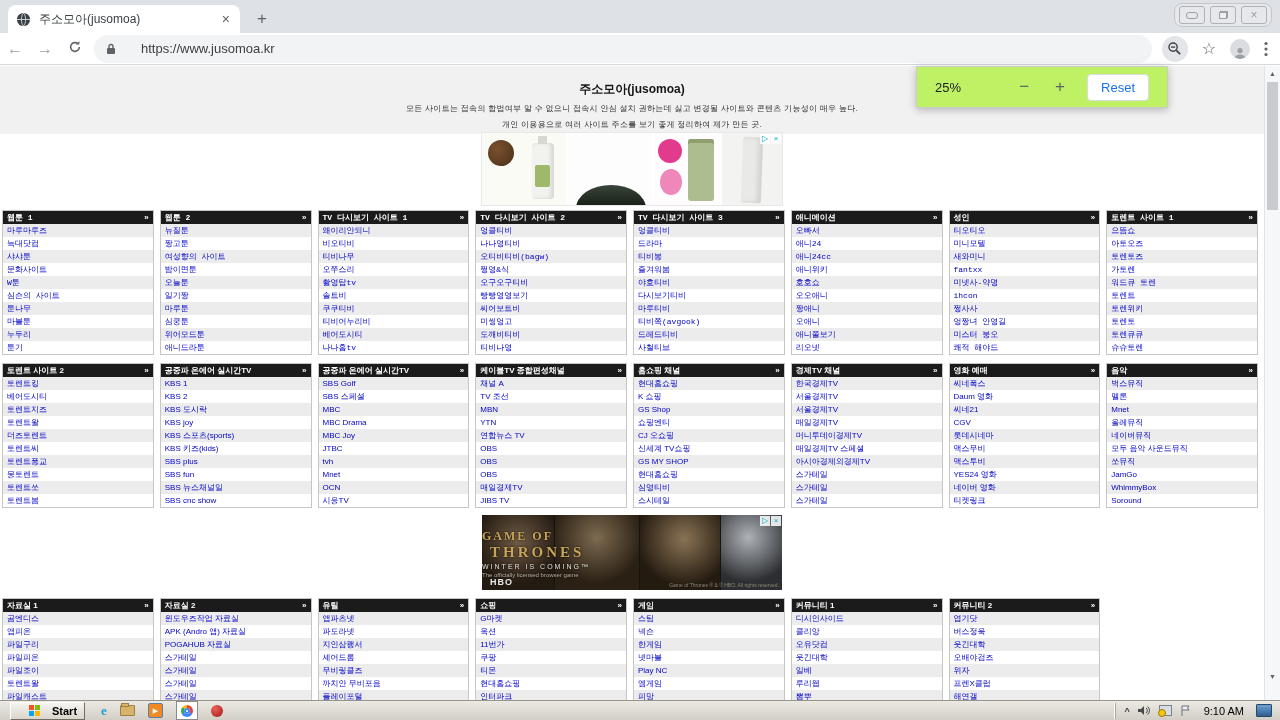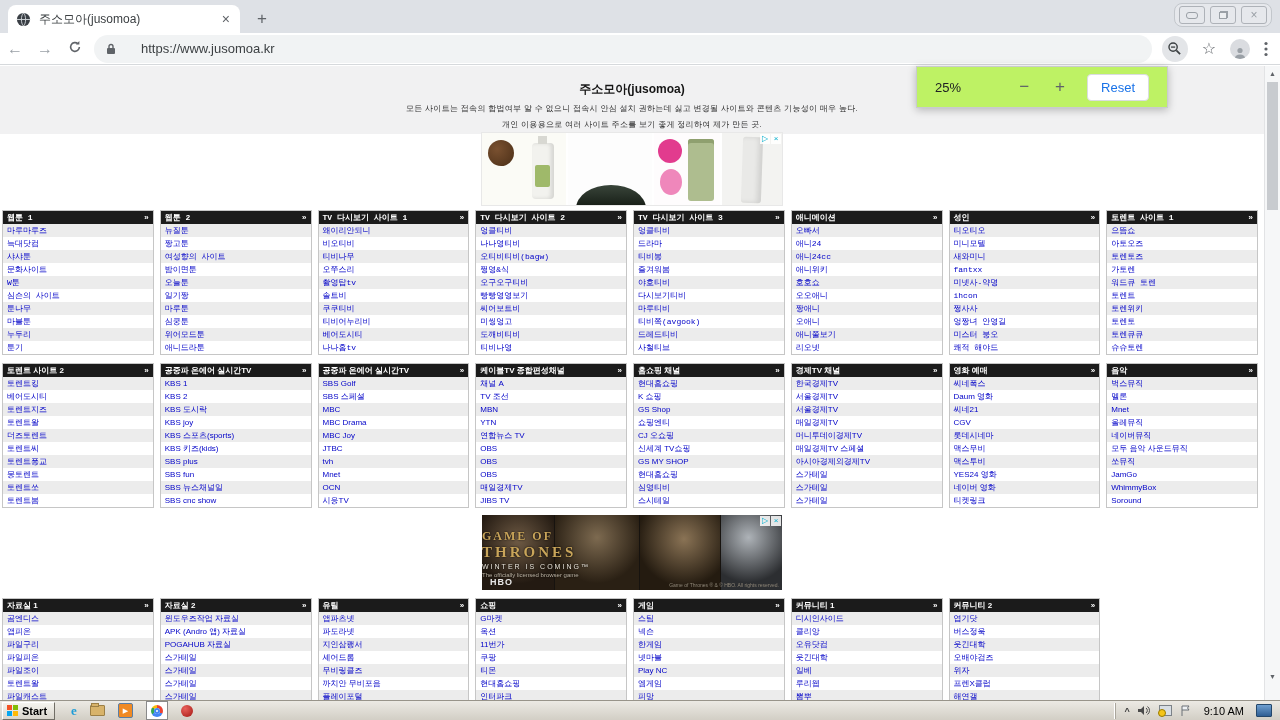--- a/index.html
+++ b/index.html
@@ -101,21 +101,21 @@
   .ad-got{position:absolute;left:482px;top:449px;width:300px;height:75px;background:#17130f;overflow:hidden;}
   .gp{position:absolute;top:0;height:75px;}
   .gp1{left:0;width:72px;background:radial-gradient(circle at 50% 35%,#6e5a44,#231a12 70%);}
   .gp2{left:73px;width:84px;background:radial-gradient(circle at 50% 30%,#7d6a50,#2a2014 68%);}
   .gp3{left:158px;width:80px;background:radial-gradient(circle at 55% 32%,#8a7355,#241b10 70%);}
   .gp4{left:239px;width:61px;background:radial-gradient(circle at 45% 30%,#aeb3b8,#2c2e31 72%);}
   .got-text{position:absolute;left:0;top:14px;width:100%;text-align:left;z-index:3;}
   .got-t1{font-family:"Liberation Serif",serif;color:var(--got-gold,#c9a55a);font-size:12px;
           letter-spacing:2px;font-weight:bold;text-shadow:0 0 2px #000;}
   .got-t2{font-family:"Liberation Serif",serif;color:var(--got-gold,#c9a55a);font-size:15px;
-          letter-spacing:3px;font-weight:bold;text-shadow:0 0 2px #000;}
+          letter-spacing:3px;font-weight:bold;text-shadow:0 0 2px #000;margin-left:8px;}
   .got-t3{color:#e9e4da;font-size:7px;letter-spacing:2px;margin-top:2px;text-shadow:0 0 2px #000;}
   .got-t4{color:#bdb4a4;font-size:6px;margin-top:2px;text-shadow:0 0 2px #000;}
   .got-hbo{position:absolute;left:8px;bottom:3px;color:#e8e8e8;font-size:9px;font-weight:bold;
           letter-spacing:1px;z-index:3;}
   .got-legal{position:absolute;right:3px;bottom:2px;color:#8f8778;font-size:5px;z-index:3;}
 
   
   .watermark{position:absolute;right:34px;top:536px;display:flex;align-items:center;gap:2px;
              color:#c7c7c7;opacity:.55;font-weight:bold;font-size:44px;letter-spacing:3px;z-index:4;}
 
@@ -124,21 +124,21 @@
              border-left:1px solid #e2e3e5;box-sizing:border-box;z-index:6;}
   .sb-arrow{position:absolute;left:0;width:100%;text-align:center;font-size:7px;color:#5f6368;}
   .sb-up{top:4px;}
   .sb-down{bottom:20px;}
   .sb-thumb{position:absolute;left:2px;top:16px;width:11px;height:128px;background:#c8cbcf;}
 
   
   .taskbar{position:absolute;left:0;top:700px;width:1280px;height:20px;
            background:linear-gradient(#eceae4,#d2cec5);border-top:1px solid #98948a;
            display:flex;align-items:center;box-sizing:border-box;z-index:40;}
-  .start-btn{margin-left:2px;height:16px;display:flex;align-items:center;gap:3px;padding:0 7px 0 4px;
+  .start-btn{margin-left:10px;height:16px;display:flex;align-items:center;gap:11px;padding:0 7px 0 18px;
            background:linear-gradient(#f5f4ef,#d9d5cc);border:1px solid;border-color:#fff #716e66 #716e66 #fff;
            font-weight:bold;font-size:11px;color:#000;}
   .start-logo{width:12px;height:12px;display:grid;grid-template-columns:5px 5px;grid-template-rows:5px 5px;gap:1px;}
   .start-logo i{display:block;}
   .sl1{background:#f35325;}.sl2{background:#81bc06;}.sl3{background:#05a6f0;}.sl4{background:#ffba08;}
   .ql{display:flex;align-items:center;gap:13px;margin-left:16px;}
   .ie-icon{font-size:13px;font-weight:bold;color:#1e9cd7;font-family:"Liberation Serif",serif;}
   .folder-icon{width:13px;height:9px;background:#d8b36a;border:1px solid #9c7f45;border-radius:1px;position:relative;}
   .folder-icon:before{content:"";position:absolute;top:-3px;left:0;width:6px;height:2px;background:#d8b36a;border:1px solid #9c7f45;}
   .media-icon{width:13px;height:13px;background:#f08a24;border-radius:2px;color:#fff;font-size:7px;

